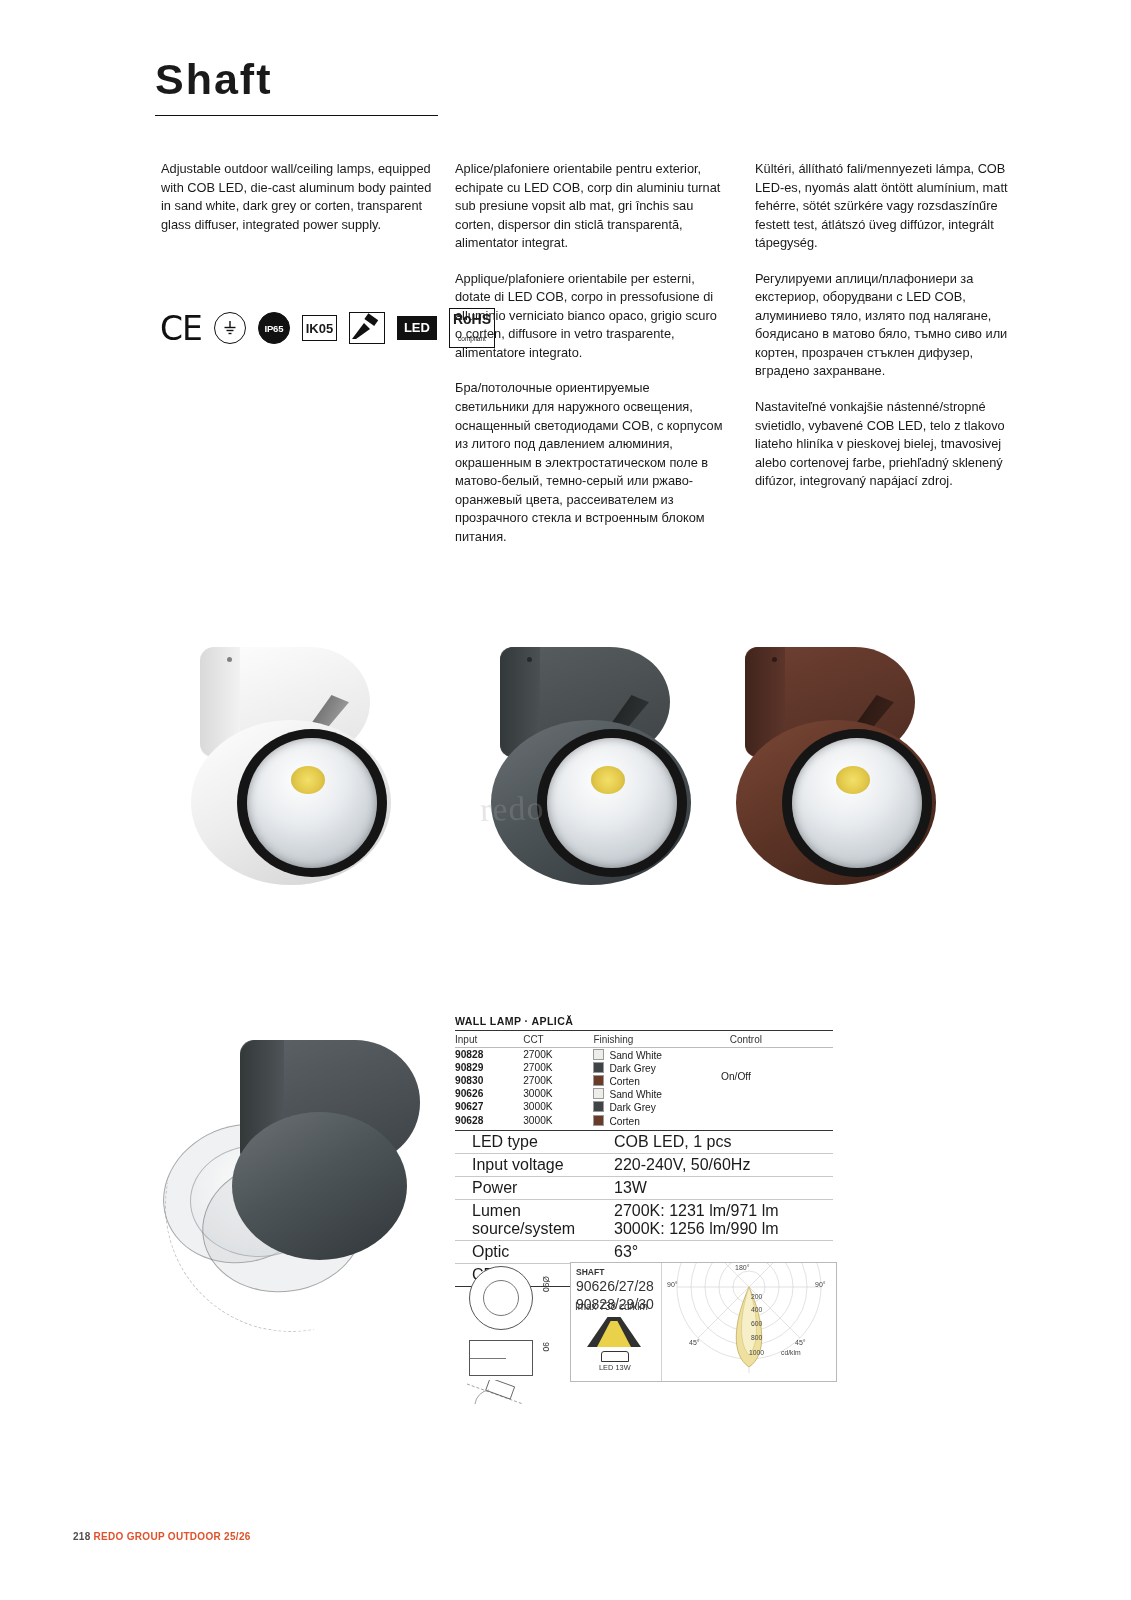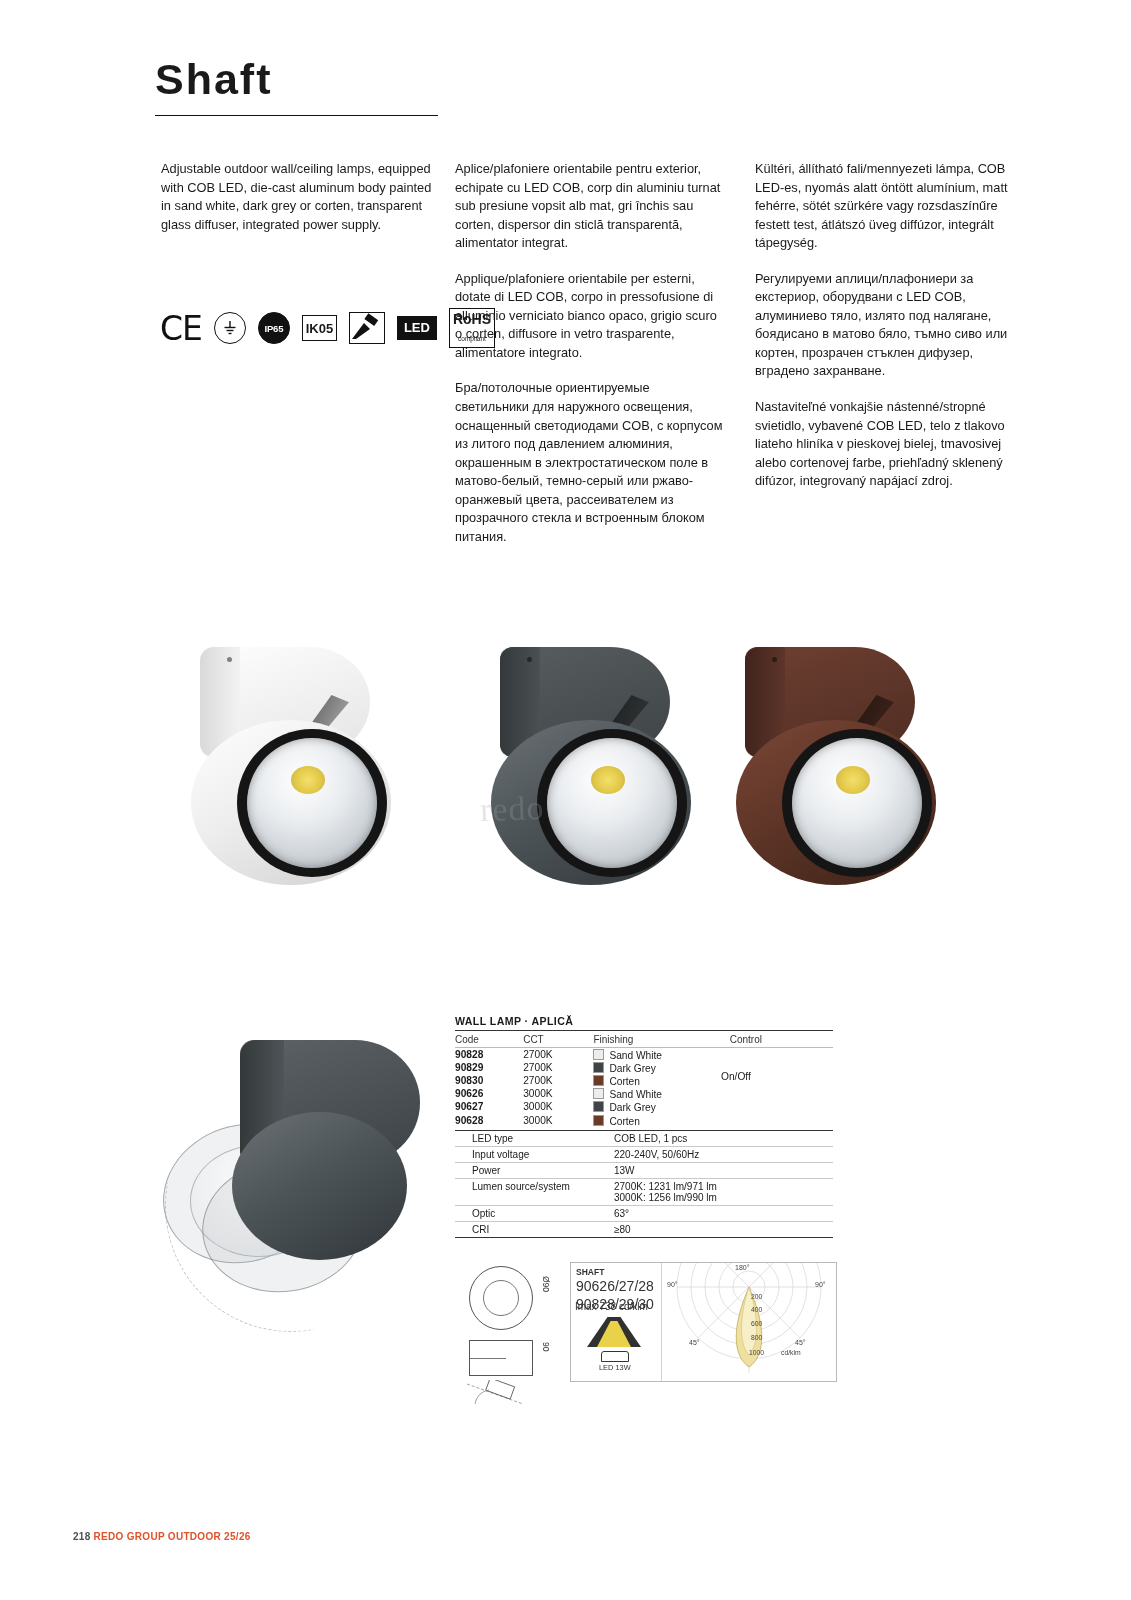--- a/index.html
+++ b/index.html
@@ -255,21 +255,21 @@
   .control-cell {
     position: absolute;
     left: 266px;
     top: 40px;
     font-size: 10.2px;
   }
   table.params { width: 100%; border-collapse: collapse; margin-top: 0; }
   table.params td {
     padding: 2px 17px;
     border-bottom: 1px solid #c9c9c9;
-    font-size: 10px;
+    font-size: 16px;
     vertical-align: top;
   }
   table.params tr:last-child td { border-bottom: 1px solid #333; }
   table.params td.k { width: 108px; color: #1a1a1a; }
   table.params td.v { color: #1a1a1a; }
 
   
   #dims { position:absolute; left: 455px; top: 1262px; width: 110px; height: 145px; }
   #dims .circle-view {
     position:absolute; left: 14px; top: 4px; width: 62px; height: 62px;
@@ -450,21 +450,21 @@
     <div class="head"></div>
   </div>
 
   <div id="spec-block">
     <div id="spec-title">WALL LAMP · APLICĂ</div>
 
     <div class="codes-wrap">
       <table class="codes">
         <thead>
           <tr>
-            <th>Code</th>
+            <th>Input</th>
             <th>CCT</th>
             <th>Finishing</th>
             <th>Control</th>
           </tr>
         </thead>
         <tbody>
           <tr>
             <td class="code">90828</td>
             <td class="cct">2700K</td>
             <td class="finish"><span class="sw" style="background: rgb(237, 237, 234);"></span><span>Sand White</span></td>

